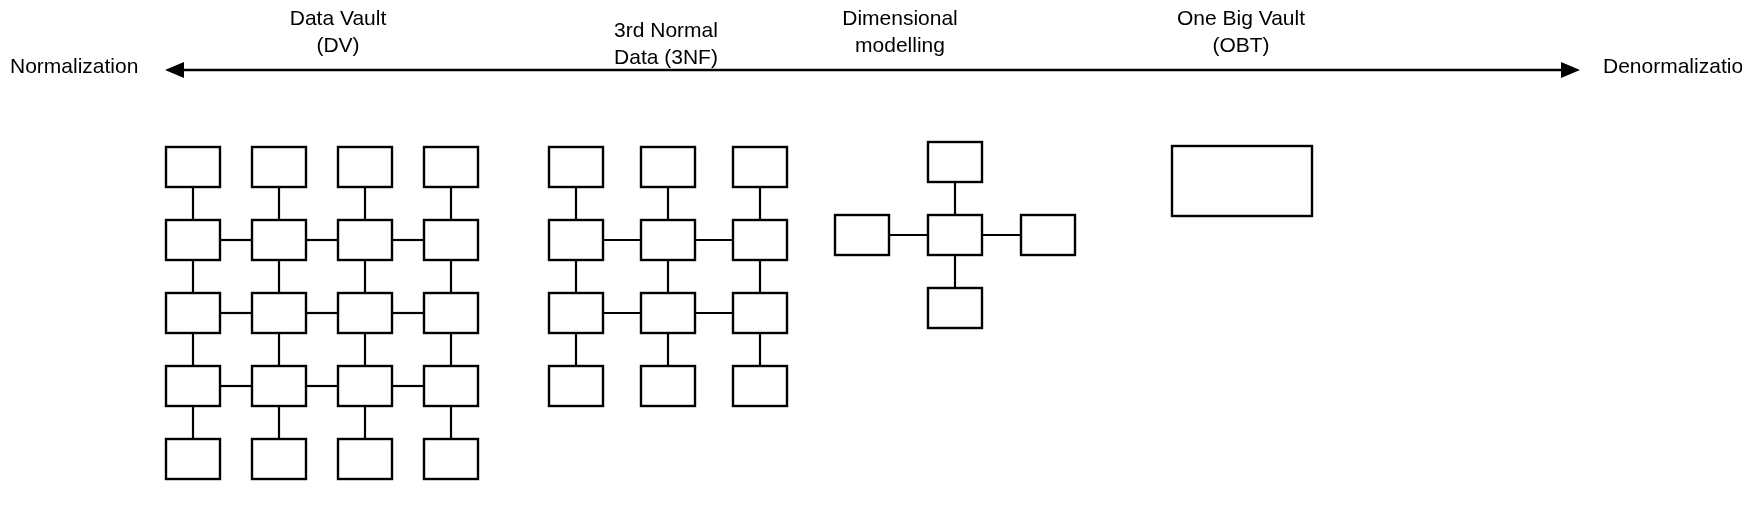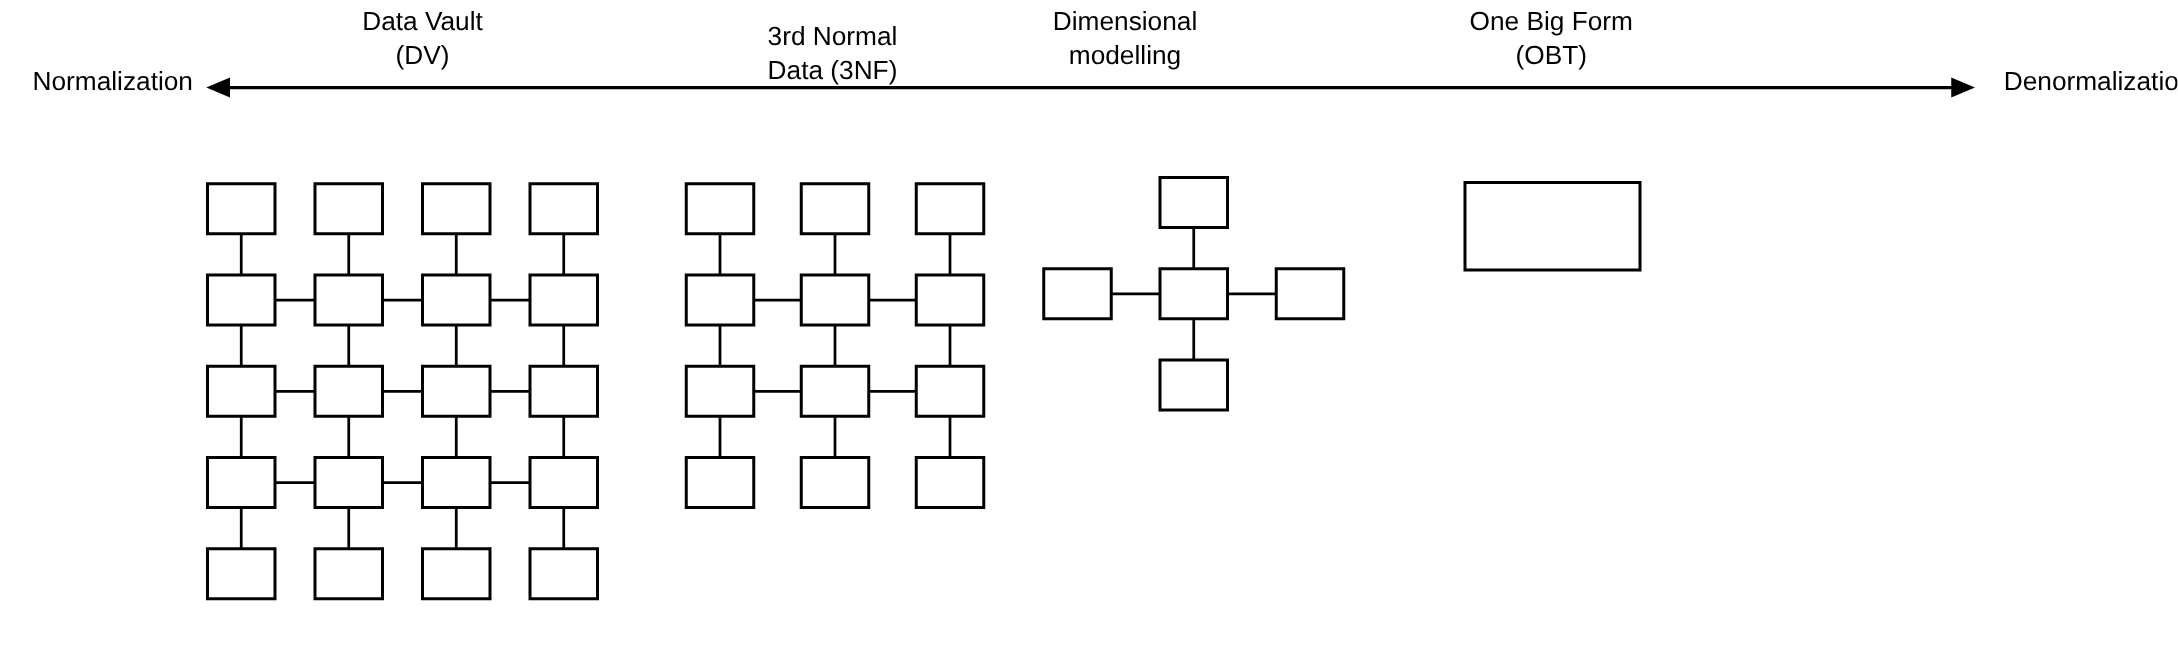--- a/index.html
+++ b/index.html
@@ -25,21 +25,20 @@
   .label {
     position: absolute;
     font-size: 21px;
     line-height: 27px;
     color: #000000;
     white-space: pre;
     text-align: center;
   }
   .label.left-end {
     text-align: left;
-    margin-left: 16px;
   }
   .label.right-end {
     text-align: left;
   }
   .stage-label {
     transform: translateX(-50%);
   }
   svg { display: block; }
   .node-rect {
     fill: #ffffff;
@@ -62,21 +61,21 @@
 </style>
 </head>
 <body>
 
 <div class="label stage-label" style="left:318px; top:4px;margin-left:20px;"><span>Data Vault</span><br><span>(DV)</span></div>
 
 <div class="label stage-label" style="left:666px; top:16px;"><span>3rd Normal</span><br><span>Data (3NF)</span></div>
 
 <div class="label stage-label" style="left:900px; top:4px;"><span>Dimensional</span><br><span>modelling</span></div>
 
-<div class="label stage-label" style="left:1241px; top:4px;"><span>One Big Form</span><br><span>(OBT)</span></div>
+<div class="label stage-label" style="left:1241px; top:4px;"><span>One Big Vault</span><br><span>(OBT)</span></div>
 
 <div class="label left-end" style="left:10px; top:52px;">Normalization</div>
 <div class="label right-end" style="left:1603px; top:52px;">Denormalization</div>
 
 <svg id="canvas" viewBox="0 0 1742 524" xmlns="http://www.w3.org/2000/svg">
   <g id="axis-group">
       <line x1="179" y1="70" x2="1566" y2="70" class="axis-line"></line>
       <polygon points="165,70 184,62 184,78" class="arrow-head"></polygon>
       <polygon points="1580,70 1561,62 1561,78" class="arrow-head"></polygon>
     </g>

